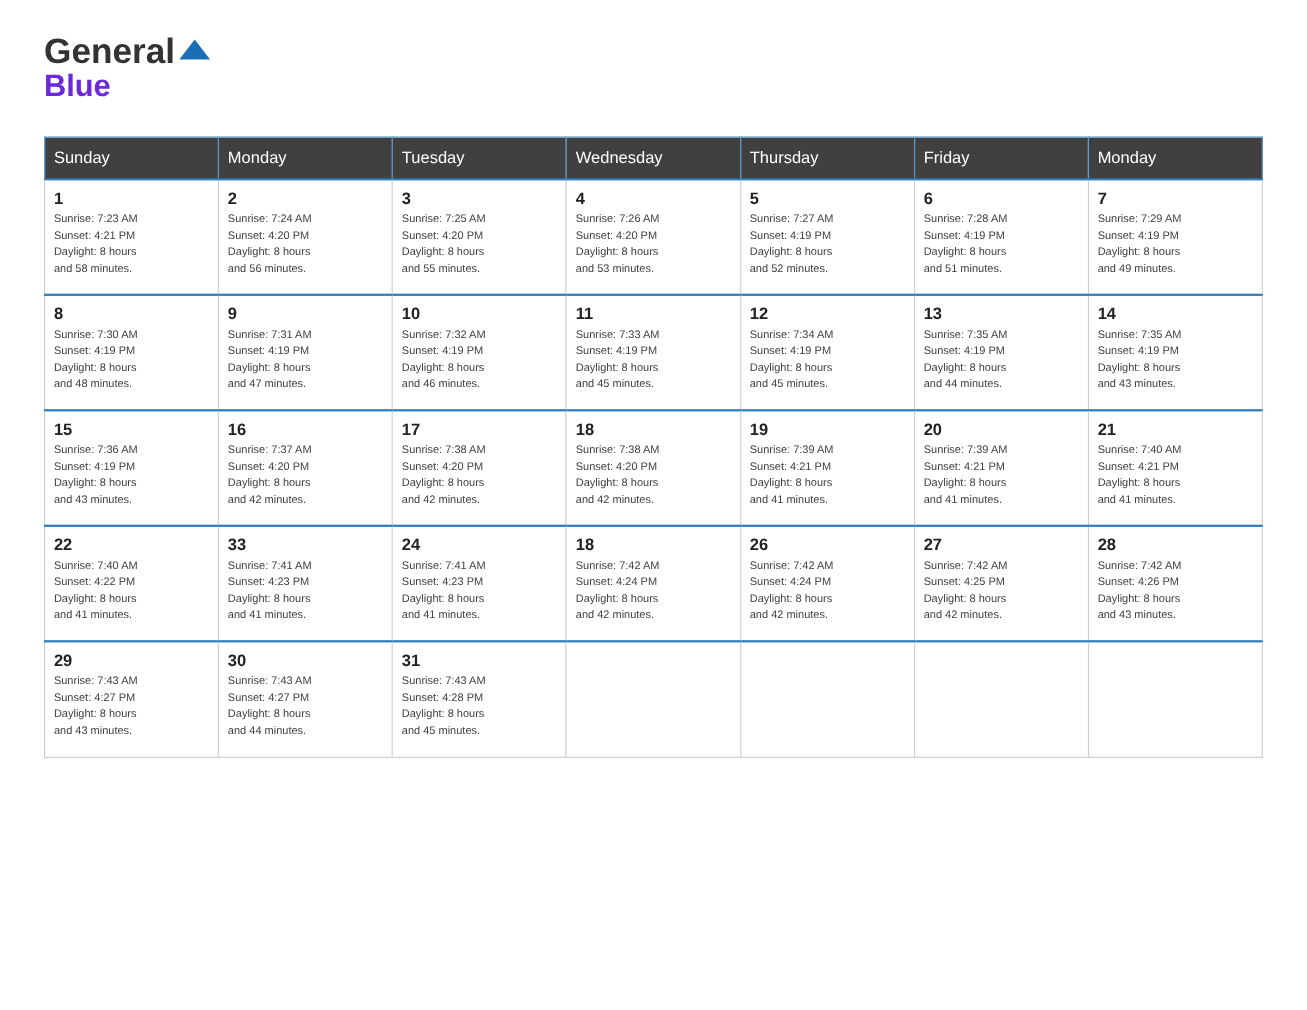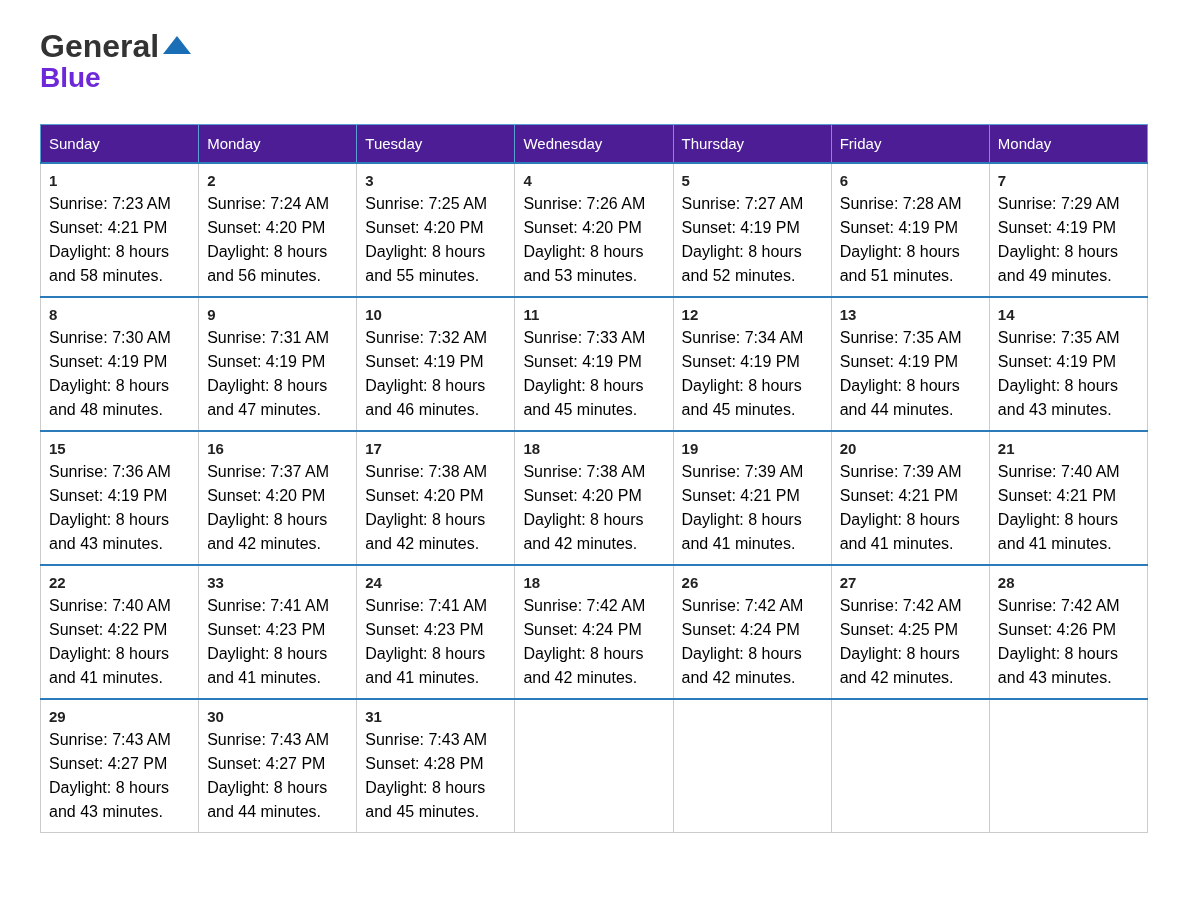--- a/index.html
+++ b/index.html
@@ -57,21 +57,21 @@
       font-size: 22px;
       color: #444;
       margin-top: 4px;
     }
     .calendar-table {
       width: 100%;
       border-collapse: collapse;
       table-layout: fixed;
     }
     .calendar-table th {
-      background-color: #4c1d95;
+      background-color: #404040;
       color: #ffffff;
       padding: 10px 8px;
       text-align: left;
       font-size: 15px;
       font-weight: normal;
       border: 1px solid #5a9fd4;
     }
     .calendar-table td {
       vertical-align: top;
       padding: 8px;
@@ -81,23 +81,23 @@
       height: 105px;
       background: #fff;
     }
     .day-number {
       font-size: 15px;
       font-weight: bold;
       display: block;
       margin-bottom: 3px;
     }
     .day-info {
-      font-size: 16px;
+      font-size: 10px;
       line-height: 1.5;
-      color: #000000;
+      color: #404040;
     }
     .empty-cell {
       background: #fff;
     }
     .week-row td {
       border-top: 2px solid #2b7bba;
     }
   </style>
 </head>
 <body>

